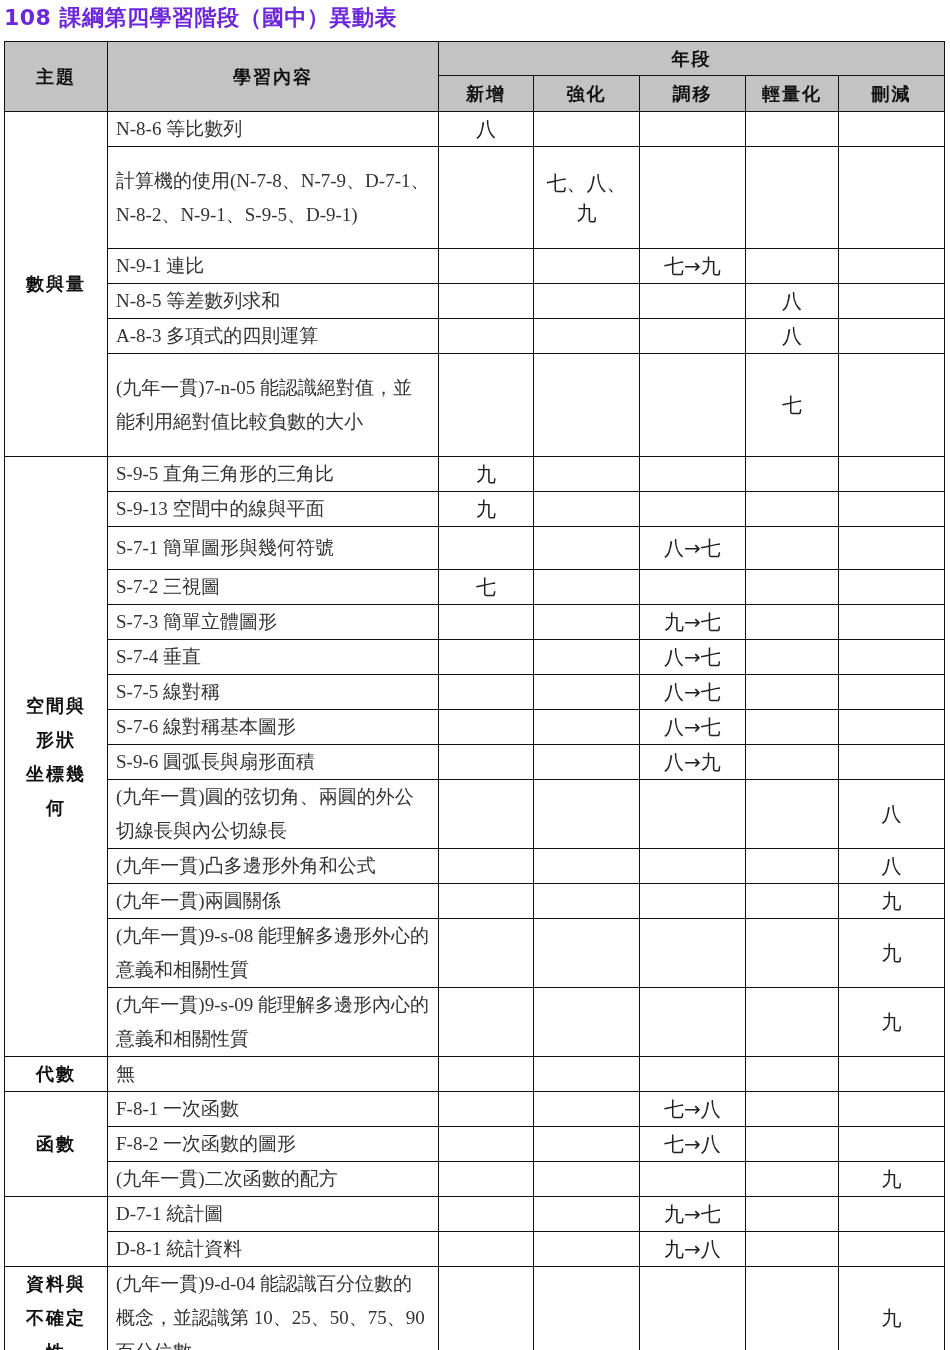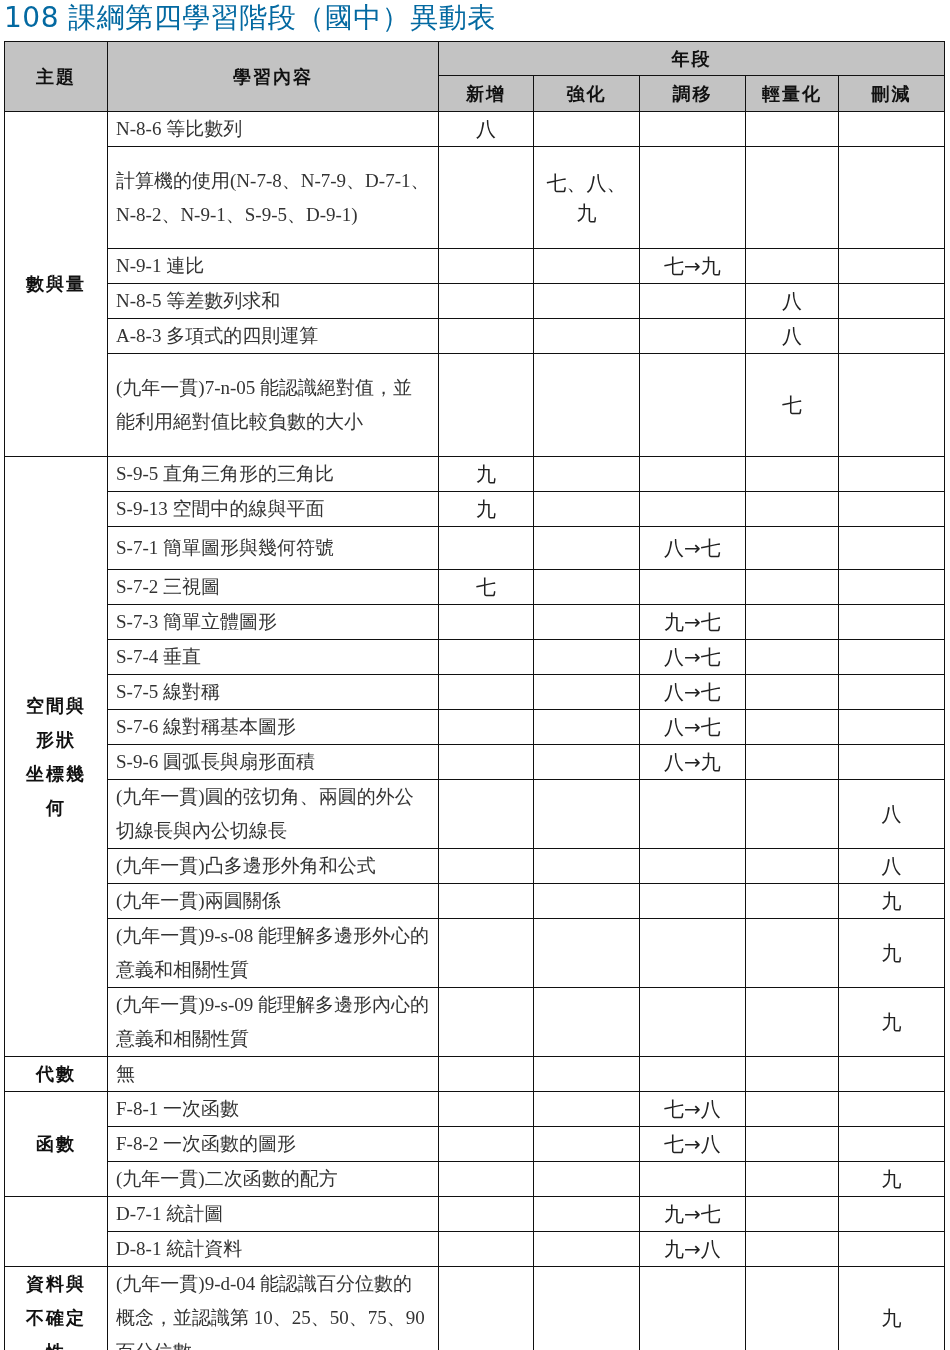--- a/index.html
+++ b/index.html
@@ -1,17 +1,17 @@
 <!DOCTYPE html>
 <html><head>
 <meta charset="utf-8">
 <style>
   html, body { margin: 0; padding: 0; background: #ffffff; }
   body { width: 950px; height: 1350px; position: relative; overflow: hidden; font-family: "DejaVu Serif", "Liberation Serif", serif; color: #222; }
-  .title { position: absolute; left: 4px; top: 2px; font-family: "DejaVu Sans", "Liberation Sans", sans-serif; font-weight: normal; font-size: 28px; line-height: 32px; color: #0369a1; letter-spacing: 0.5px; }
+  .title { position: absolute; left: 4px; top: 2px; font-family: "DejaVu Sans", "Liberation Sans", sans-serif; font-weight: bold; font-size: 22px; line-height: 32px; color: #6d28d9; letter-spacing: 0.5px; }
   table.change-table { position: absolute; left: 4px; top: 41px; border-collapse: collapse; table-layout: fixed; width: 940px; }
   .change-table td, .change-table th { border: 1.5px solid #111; padding: 0; }
   .change-table th { background: #c3c3c3; font-family: "DejaVu Serif", serif; font-weight: bold; font-size: 18px; color: #111; text-align: center; vertical-align: middle; letter-spacing: 2px; }
   .change-table td.topic { font-family: "DejaVu Serif", serif; font-weight: bold; font-size: 18px; text-align: center; vertical-align: middle; letter-spacing: 2px; line-height: 34px; color: #111; }
   .change-table td.content { font-family: "Liberation Serif", "DejaVu Serif", serif; font-size: 19px; line-height: 34px; padding: 0 8px; vertical-align: middle; color: #333; }
   .change-table td.mark { font-family: "DejaVu Sans", "Liberation Sans", sans-serif; font-size: 20px; text-align: center; vertical-align: middle; color: #222; line-height: 30px; }
   .mark-inner { display: inline-block; max-width: 80px; word-break: break-all; }
 </style>
 </head>
 <body>

